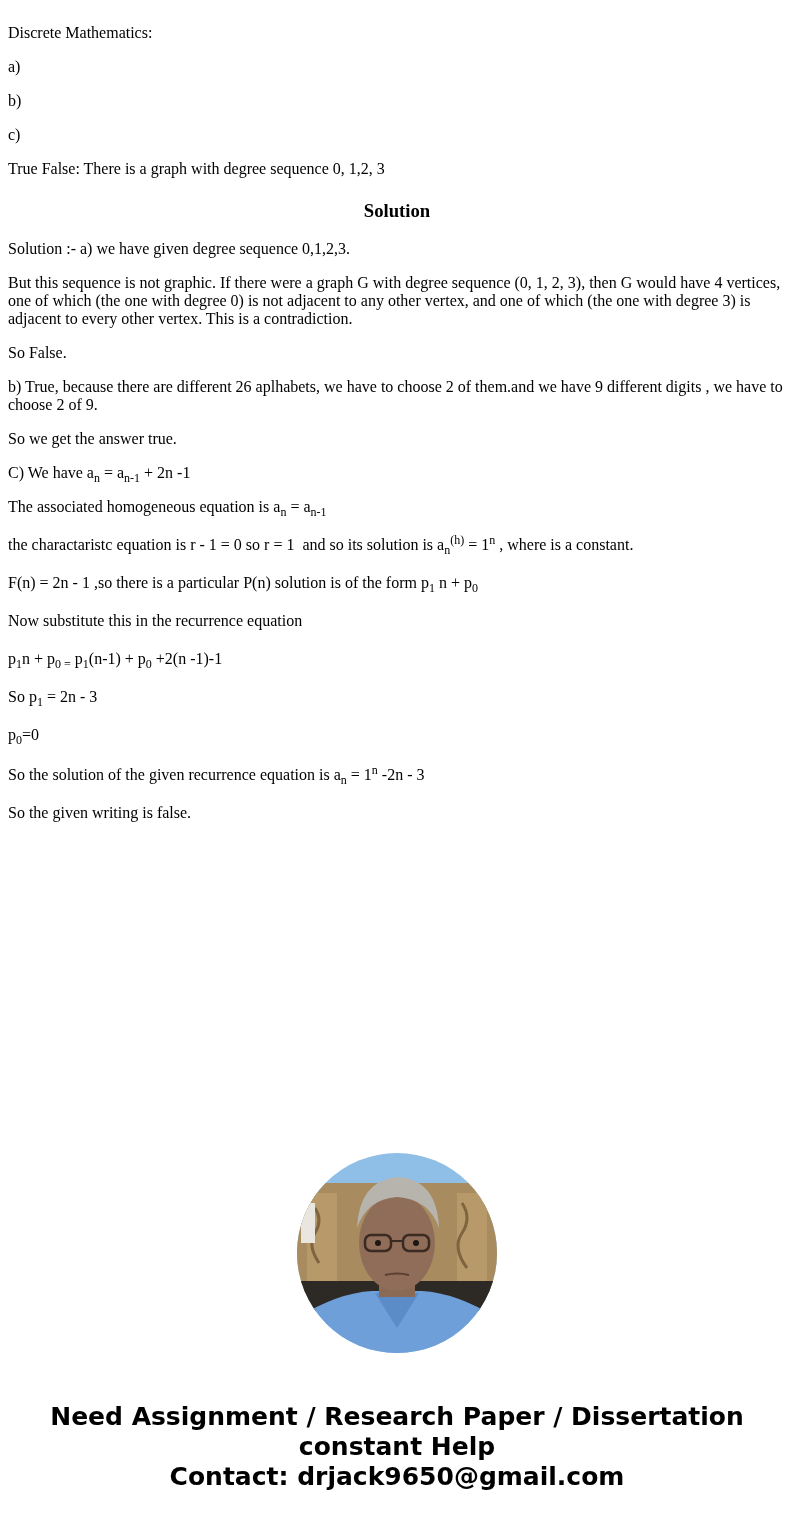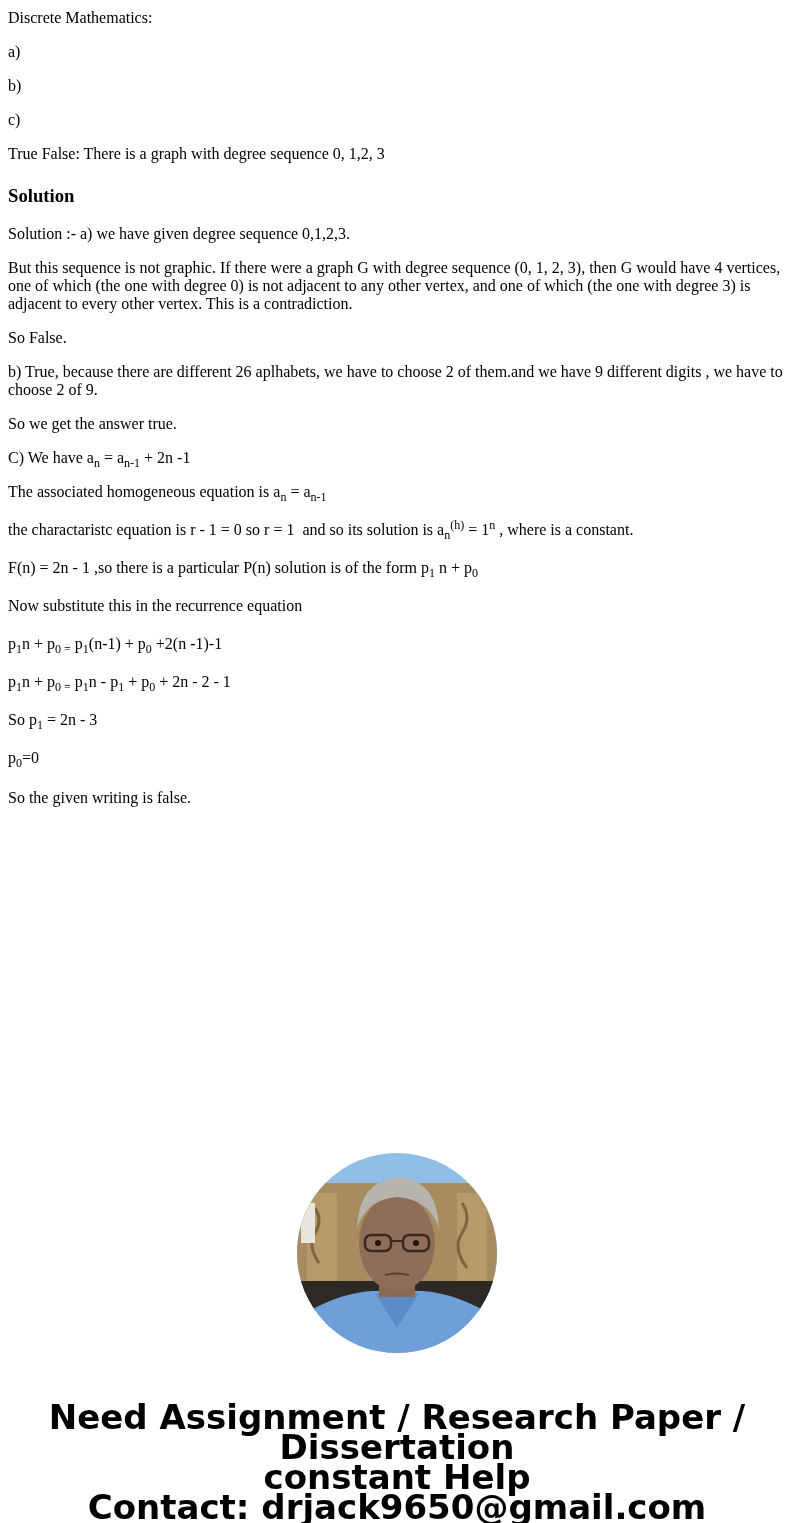--- a/index.html
+++ b/index.html
@@ -7,26 +7,27 @@
       width: 794px;
       height: 1523px;
       position: relative;
       overflow: hidden;
       font-family: "Liberation Serif", serif;
       font-size: 16px;
       line-height: 18px;
       color: #000000;
     }
     .content { padding: 8px 8px 0 8px; }
-    p { margin: 1px 0 16px 0; }
+    p { margin: 16px 0 16px 0; }
     h3 {
       font-size: 18.7px;
       font-weight: bold;
       margin: 22px 0 18px 0;
       line-height: 22px;
+      text-align: center;
     }
     sub, sup { font-size: 12px; line-height: 0; }
     sub { vertical-align: -4px; }
     sup { vertical-align: 6px; }
     .avatar-wrap {
       position: absolute;
       left: 297px;
       top: 1153px;
       width: 200px;
       height: 200px;
@@ -35,21 +36,21 @@
     }
     .avatar-wrap svg { display: block; }
     .footer {
       position: absolute;
       left: 0;
       top: 1402px;
       width: 794px;
       text-align: center;
       font-family: "DejaVu Sans", sans-serif;
       font-weight: bold;
-      font-size: 34px;
+      font-size: 25px;
       line-height: 30px;
       color: #000;
     }
   </style>
 </head>
 <body>
 
 <div class="content">
   <p>Discrete Mathematics:</p>
   <p>a)</p>
@@ -70,27 +71,27 @@
   <p style="margin-bottom:20px"><span>The associated homogeneous equation is a</span><sub>n</sub><span> = a</span><sub>n-1</sub></p>
 
   <p style="margin-bottom:20px"><span>the charactaristc equation is r - 1 = 0 so r = 1&nbsp; and so its solution is a</span><sub>n</sub><sup>(h)</sup><span> = 1</span><sup>n</sup><span> , where is a constant.</span></p>
 
   <p style="margin-bottom:20px"><span>F(n) = 2n - 1 ,so there is a particular P(n) solution is of the form p</span><sub>1</sub><span> n + p</span><sub>0</sub></p>
 
   <p style="margin-bottom:20px">Now substitute this in the recurrence equation</p>
 
   <p style="margin-bottom:20px"><span>p</span><sub>1</sub><span>n + p</span><sub>0 =</sub><span> p</span><sub>1</sub><span>(n-1) + p</span><sub>0</sub><span> +2(n -1)-1</span></p>
 
-  <p style="margin-bottom:20px"><span>p</span><sub>1</sub><span>n + p</span><sub>0 =</sub><span> p</span><sub>1</sub><span>n - p</span><sub>1</sub><span> + p</span><sub>0</sub><span> + 2n - 2 - 1</span></p>
 
 
   <p style="margin-bottom:20px"><span>So p</span><sub>1</sub><span> = 2n - 3</span></p>
 
   <p style="margin-bottom:22px"><span>p</span><sub>0</sub><span>=0</span></p>
 
+  <p style="margin-bottom:20px"><span>So the solution of the given recurrence equation is a</span><sub>n</sub><span> = 1</span><sup>n</sup><span> -2n - 3</span></p>
 
   <p>So the given writing is false.</p>
 </div>
 
 <div class="avatar-wrap">
   <svg width="200" height="200" viewBox="0 0 200 200">
 
     <rect x="0" y="0" width="200" height="200" fill="#8fbfe6"></rect>
 
     <rect x="0" y="30" width="200" height="110" fill="#a88b5e"></rect>

